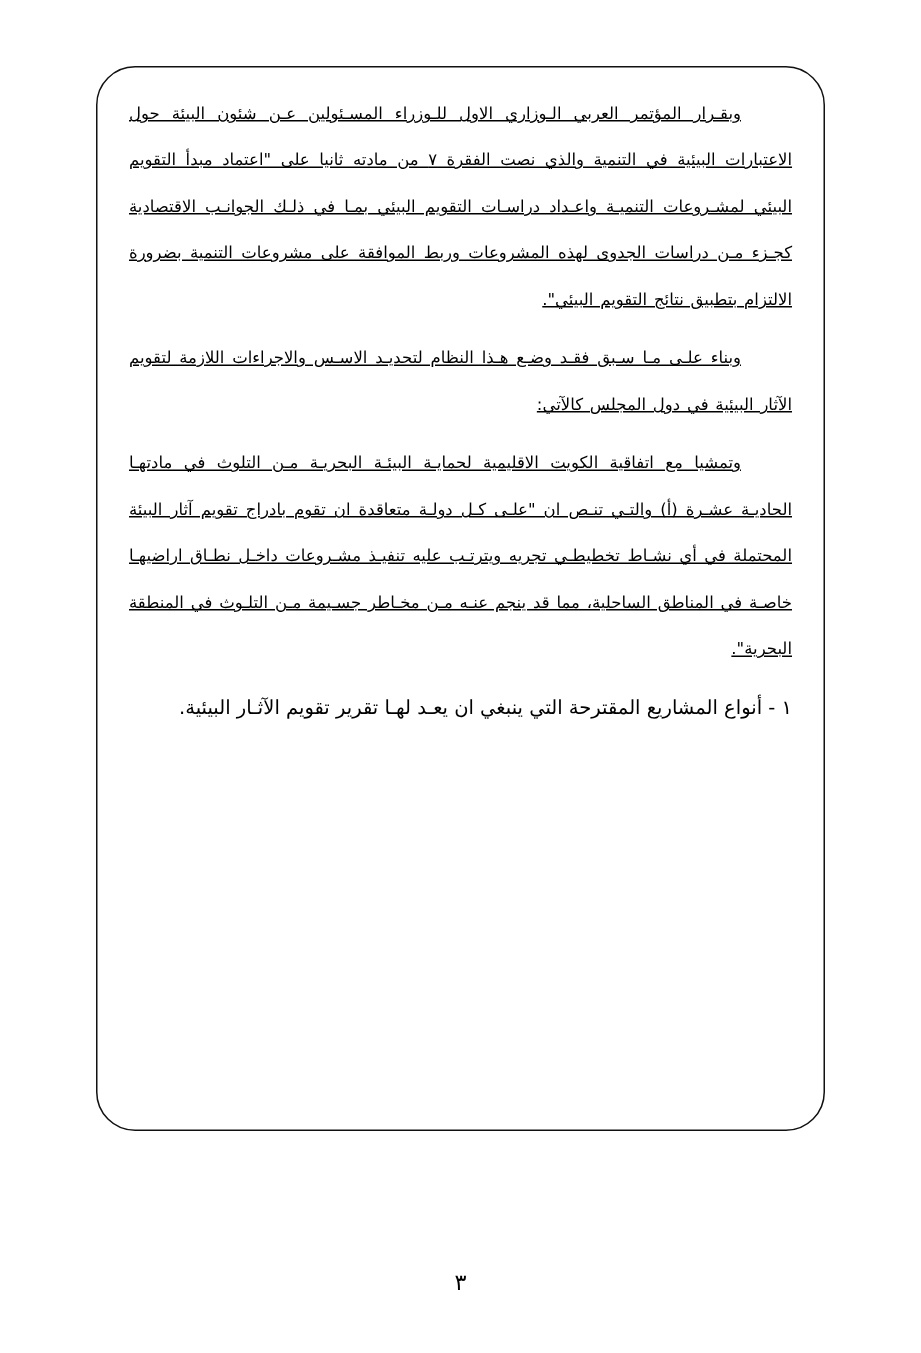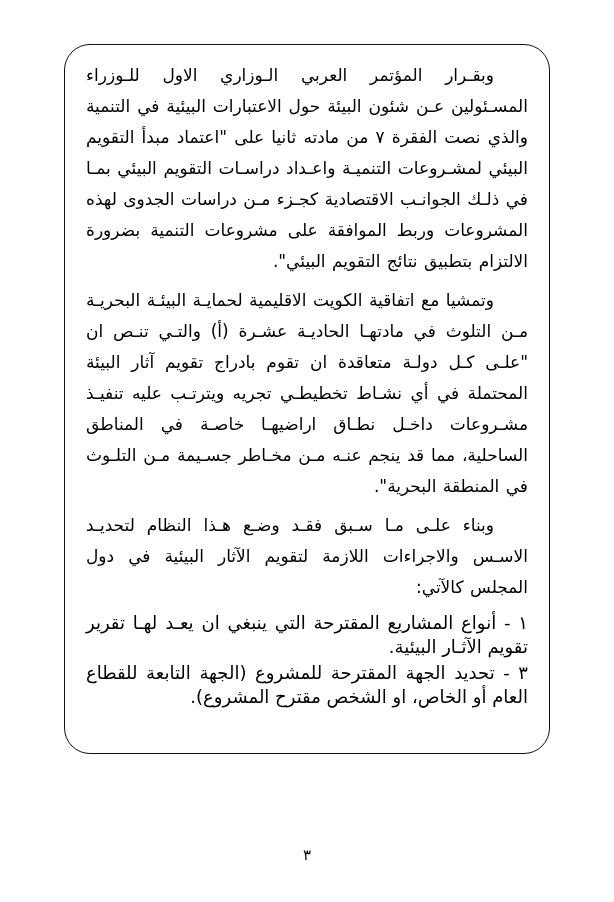--- a/index.html
+++ b/index.html
@@ -33,36 +33,37 @@
     top: 60px;
     right: 86px;
     left: 86px;
     direction: rtl;
     text-align: justify;
     text-align-last: right;
   }
 
   p.para {
     margin: 0 0 8px 0;
-    font-size: 17px;
+    font-size: 11px;
     line-height: 31px;
     text-indent: 34px;
     letter-spacing: 0px;
     word-spacing: 1px;
+    text-decoration: underline;
   }
 
   
   ul.numbered {
     list-style: none;
     margin: 4px 0 0 0;
     padding: 0;
   }
   ul.numbered li {
-    font-size: 18px;
-    line-height: 24px;
+    font-size: 13px;
+    line-height: 34px;
     margin-bottom: 2px;
     display: block;
     text-align: justify;
     text-align-last: right;
   }
   ul.numbered li .num {
     white-space: nowrap;
   }
 
   .folio {
@@ -76,30 +77,26 @@
 </style>
 </head>
 <body>
 
 <div class="page-frame"></div>
 
 <div class="page-body">
 
   <p class="para">وبقـرار المؤتمر العربي الـوزاري الاول للـوزراء المسـئولين عـن شئون البيئة حول الاعتبارات البيئية في التنمية والذي نصت الفقرة ٧ من مادته ثانيا على "اعتماد مبدأ التقويم البيئي لمشـروعات التنميـة واعـداد دراسـات التقويم البيئي بمـا في ذلـك الجوانـب الاقتصادية كجـزء مـن دراسات الجدوى لهذه المشروعات وربط الموافقة على مشروعات التنمية بضرورة الالتزام بتطبيق نتائج التقويم البيئي".</p>
 
+  <p class="para">وبناء علـى مـا سـبق فقـد وضـع هـذا النظام لتحديـد الاسـس والاجراءات اللازمة لتقويم الآثار البيئية في دول المجلس كالآتي:</p>
+
   <p class="para">وتمشيا مع اتفاقية الكويت الاقليمية لحمايـة البيئـة البحريـة مـن التلوث في مادتهـا الحاديـة عشـرة (أ) والتـي تنـص ان "علـى كـل دولـة متعاقدة ان تقوم بادراج تقويم آثار البيئة المحتملة في أي نشـاط تخطيطـي تجريه ويترتـب عليه تنفيـذ مشـروعات داخـل نطـاق اراضيهـا خاصـة في المناطق الساحلية، مما قد ينجم عنـه مـن مخـاطر جسـيمة مـن التلـوث في المنطقة البحرية".</p>
-
-  <p class="para">وبناء علـى مـا سـبق فقـد وضـع هـذا النظام لتحديـد الاسـس والاجراءات اللازمة لتقويم الآثار البيئية في دول المجلس كالآتي:</p>
 
   <ul class="numbered">
     <li>
       <span class="num">١ -</span>
       <span class="txt">أنواع المشاريع المقترحة التي ينبغي ان يعـد لهـا تقرير تقويم الآثـار البيئية.</span>
-    </li>
-    <li>
-      <span class="num">٣ -</span>
-      <span class="txt">تحديد الجهة المقترحة للمشروع (الجهة التابعة للقطاع العام أو الخاص، او الشخص مقترح المشروع).</span>
     </li>
   </ul>
 
 </div>
 
 <div class="folio">٣</div>
 
 </body></html>

